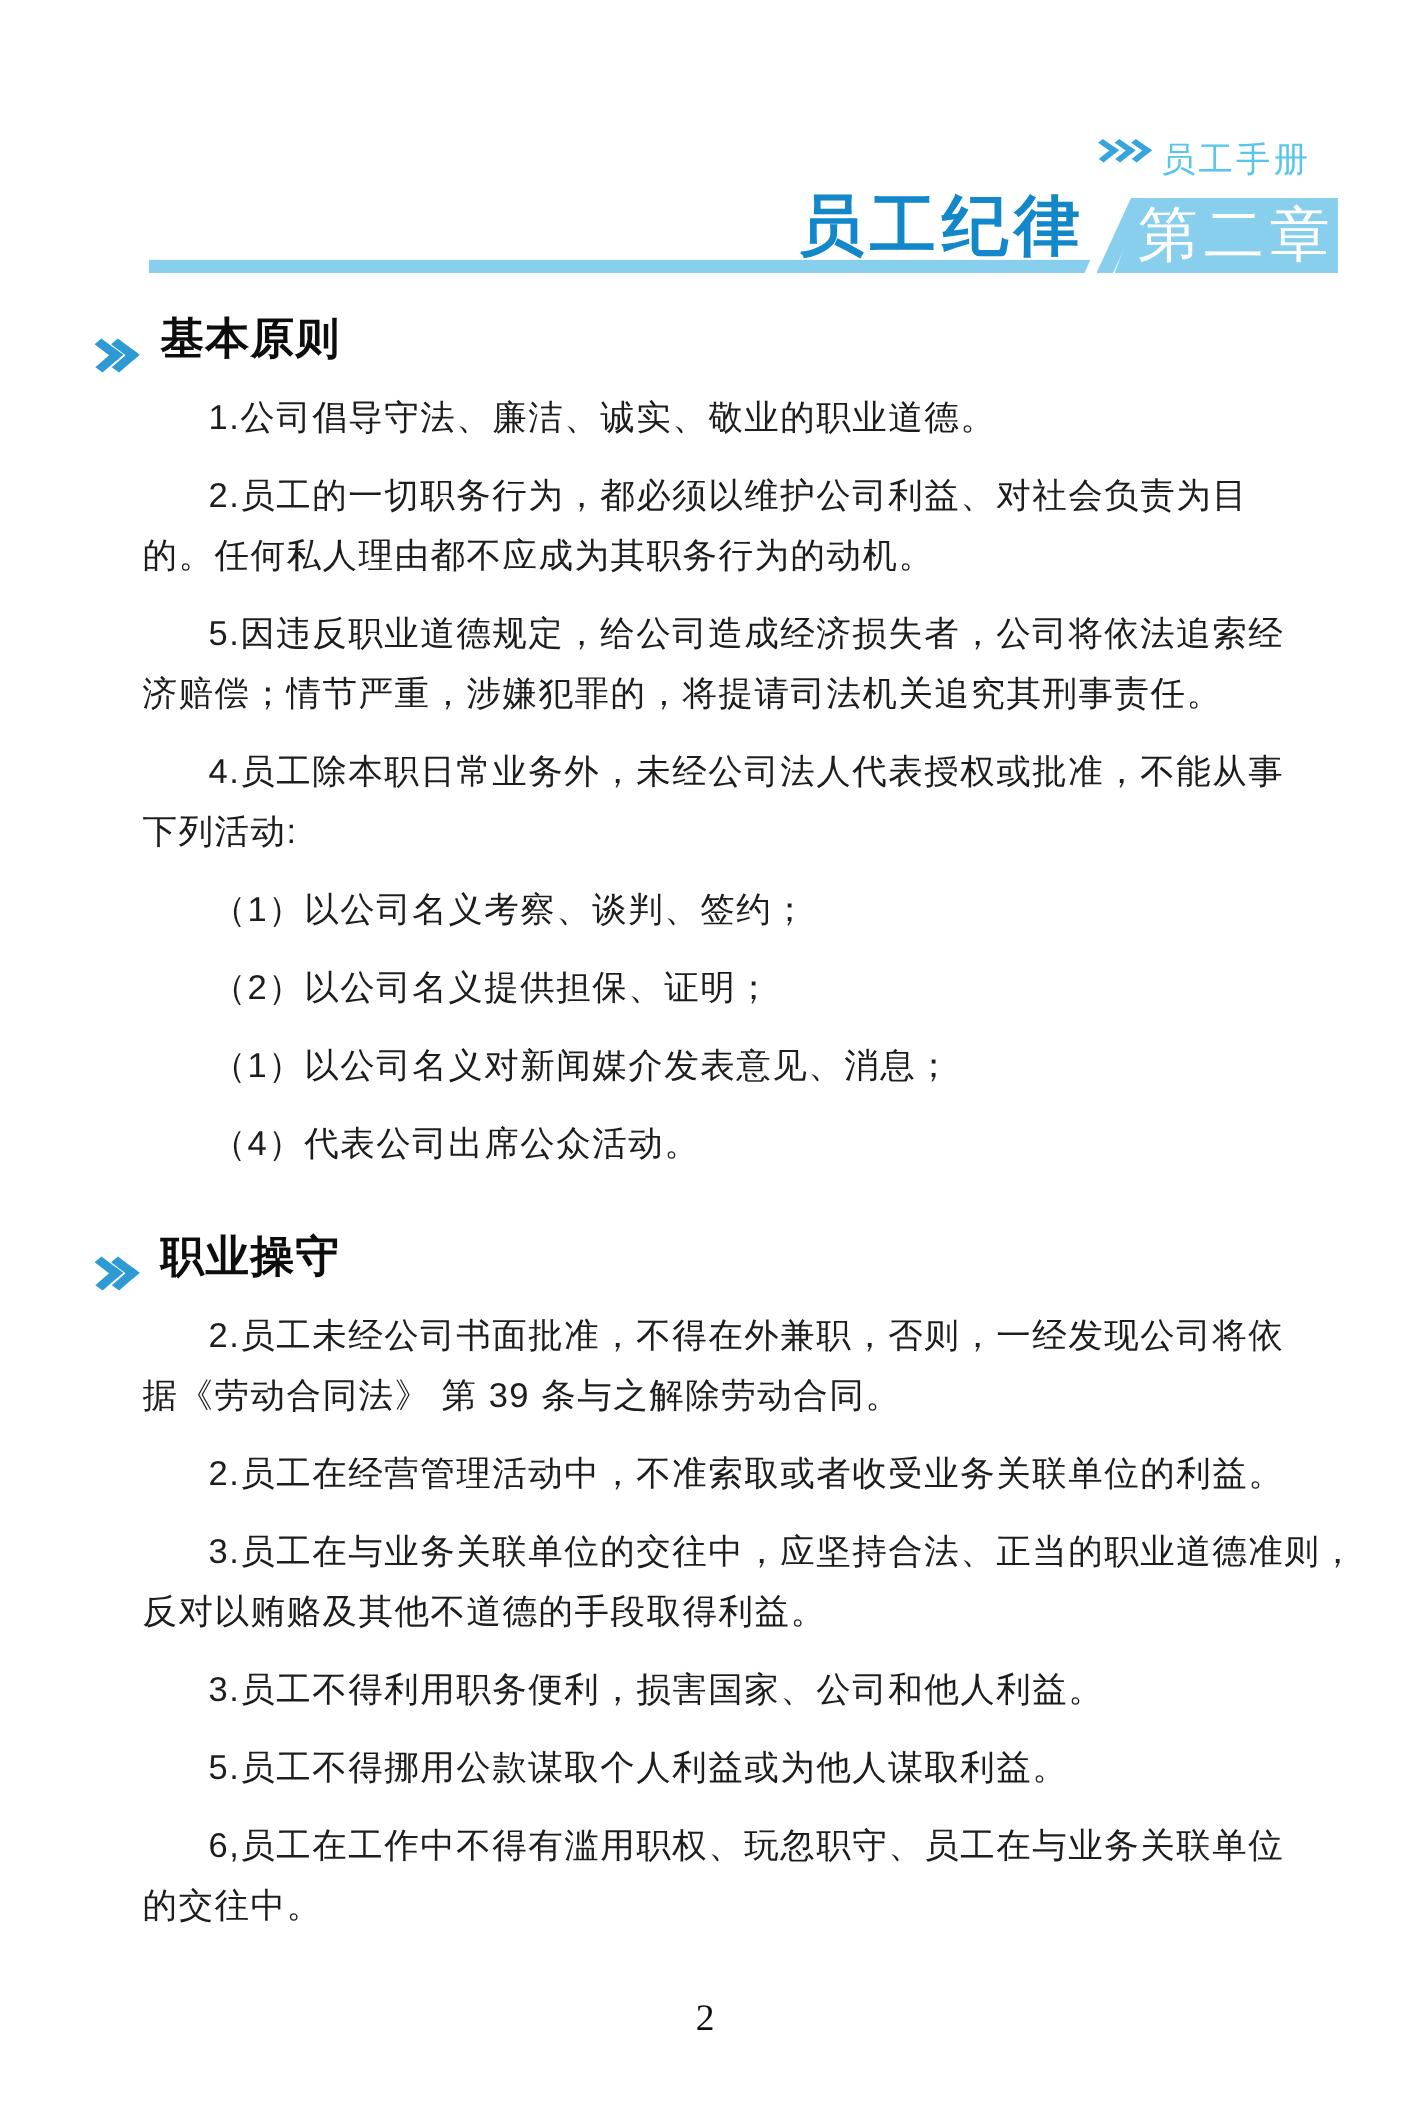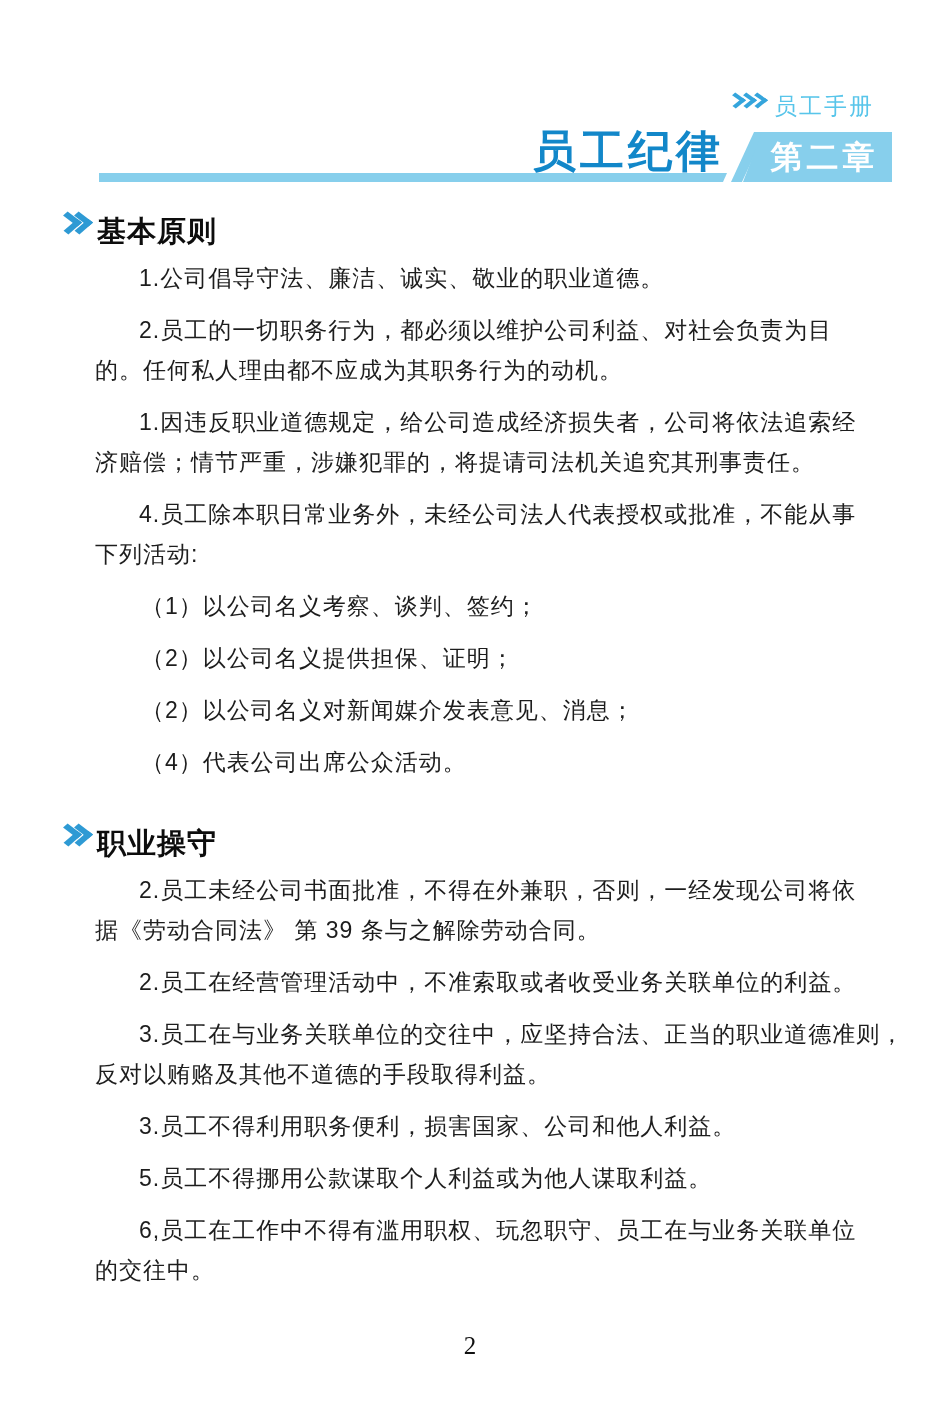--- a/index.html
+++ b/index.html
@@ -36,27 +36,27 @@
     -webkit-clip-path:polygon(23px 0, 34px 0, 11px 100%, 0 100%);
     clip-path:polygon(23px 0, 34px 0, 11px 100%, 0 100%);
   }
   .banner-badge {
     position:absolute; right:0; bottom:0; width:149px; height:50px; background:#87CFEC;
     -webkit-clip-path:polygon(19px 0, 100% 0, 100% 100%, 0 100%);
     clip-path:polygon(19px 0, 100% 0, 100% 100%, 0 100%);
     display:flex; align-items:center; justify-content:center;
   }
   .banner-badge span {
-    color:#ffffff; font-size:32px; font-weight:bold; letter-spacing:4px;
+    color:#ffffff; font-size:40px; font-weight:normal; letter-spacing:4px;
     padding-left:14px; line-height:50px; white-space:nowrap;
   }
 
   
   .content { position:absolute; left:83px; top:0; width:793px; }
-  .sec-header { display:flex; align-items:flex-start; gap:9px; margin-left:-24px; height:34px; }
+  .sec-header { display:flex; align-items:flex-end; gap:19px; margin-left:-24px; height:34px; }
   .sec-mark { display:flex; align-items:center; padding-top:2px; }
   .sec-mark .chev {
     display:inline-block; width:12px; height:12px;
     border-top:6px solid #2E9AD4; border-right:6px solid #2E9AD4;
     transform:rotate(43deg) skew(-6deg,-6deg);
   }
   .sec-mark .chev + .chev { margin-left:-7px; }
   .sec-title { font-size:29px; font-weight:bold; color:#0d0d0d; letter-spacing:1px; }
 
   .section-1 .sec-header { margin-top:212px; }
@@ -105,25 +105,25 @@
       <div class="sec-header">
         <span class="sec-mark">
           <i class="chev"></i>
           <i class="chev"></i>
         </span>
         <span class="sec-title">基本原则</span>
       </div>
       <div class="paras">
         <p>1.公司倡导守法、廉洁、诚实、敬业的职业道德。</p>
         <p>2.员工的一切职务行为，都必须以维护公司利益、对社会负责为目的。任何私人理由都不应成为其职务行为的动机。</p>
-        <p>1.因违反职业道德规定，给公司造成经济损失者，公司将依法追索经济赔偿；情节严重，涉嫌犯罪的，将提请司法机关追究其刑事责任。</p>
+        <p>5.因违反职业道德规定，给公司造成经济损失者，公司将依法追索经济赔偿；情节严重，涉嫌犯罪的，将提请司法机关追究其刑事责任。</p>
         <p>4.员工除本职日常业务外，未经公司法人代表授权或批准，不能从事下列活动:</p>
         <p class="subitem">（1）以公司名义考察、谈判、签约；</p>
         <p class="subitem">（2）以公司名义提供担保、证明；</p>
-        <p class="subitem">（2）以公司名义对新闻媒介发表意见、消息；</p>
+        <p class="subitem">（1）以公司名义对新闻媒介发表意见、消息；</p>
         <p class="subitem">（4）代表公司出席公众活动。</p>
       </div>
     </section>
 
     <section class="section-2">
       <div class="sec-header">
         <span class="sec-mark">
           <i class="chev"></i>
           <i class="chev"></i>
         </span>

